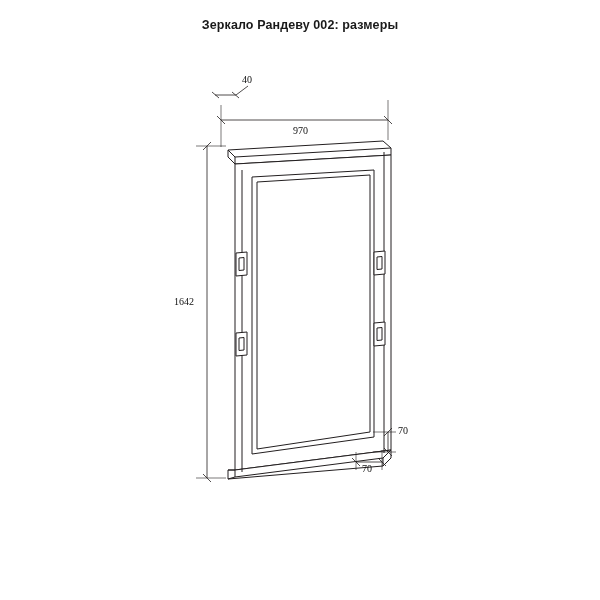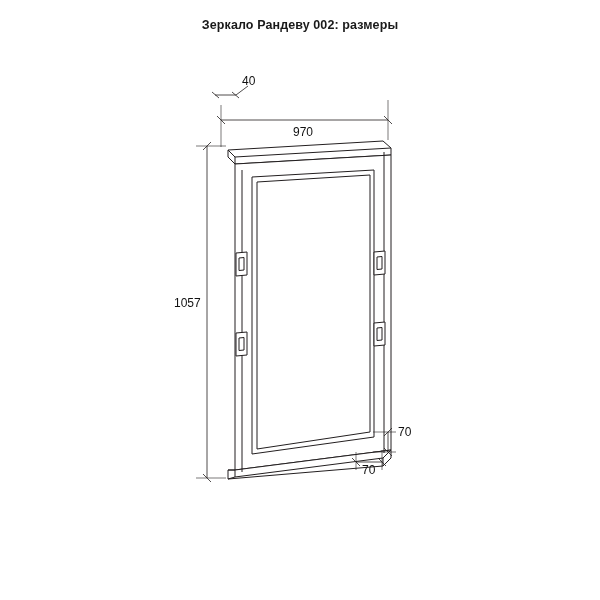--- a/index.html
+++ b/index.html
@@ -30,23 +30,23 @@
     color: #1a1a1a;
     letter-spacing: 0.1px;
   }
   #drawing {
     position: absolute;
     top: 0;
     left: 0;
   }
   .dimlabel {
     position: absolute;
-    font-size: 12px;
+    font-size: 10px;
     color: #111111;
-    font-family: Liberation Sans, sans-serif;
+    font-family: Liberation Serif, serif;
     white-space: nowrap;
   }
 </style>
 </head>
 <body>
 
 <div id="page">
 
   <div id="title">Зеркало Рандеву 002: размеры</div>
 
@@ -112,19 +112,19 @@
       <path d="M 352 458 L 360 466" stroke-width="0.8"></path>
       <path d="M 378 458 L 386 466" stroke-width="0.8"></path>
 
     </g>
   </svg>
 
   <div class="dimlabel" style="left:242px; top:74px;">40</div>
 
   <div class="dimlabel" style="left:293px; top:105px;margin-top:20px;">970</div>
 
-  <div class="dimlabel" style="left:174px; top:296px;">1057</div>
+  <div class="dimlabel" style="left:174px; top:296px;">1642</div>
 
   <div class="dimlabel" style="left:398px; top:425px;">70</div>
 
   <div class="dimlabel" style="left:362px; top:463px;">70</div>
 
 </div>
 
 </body></html>

